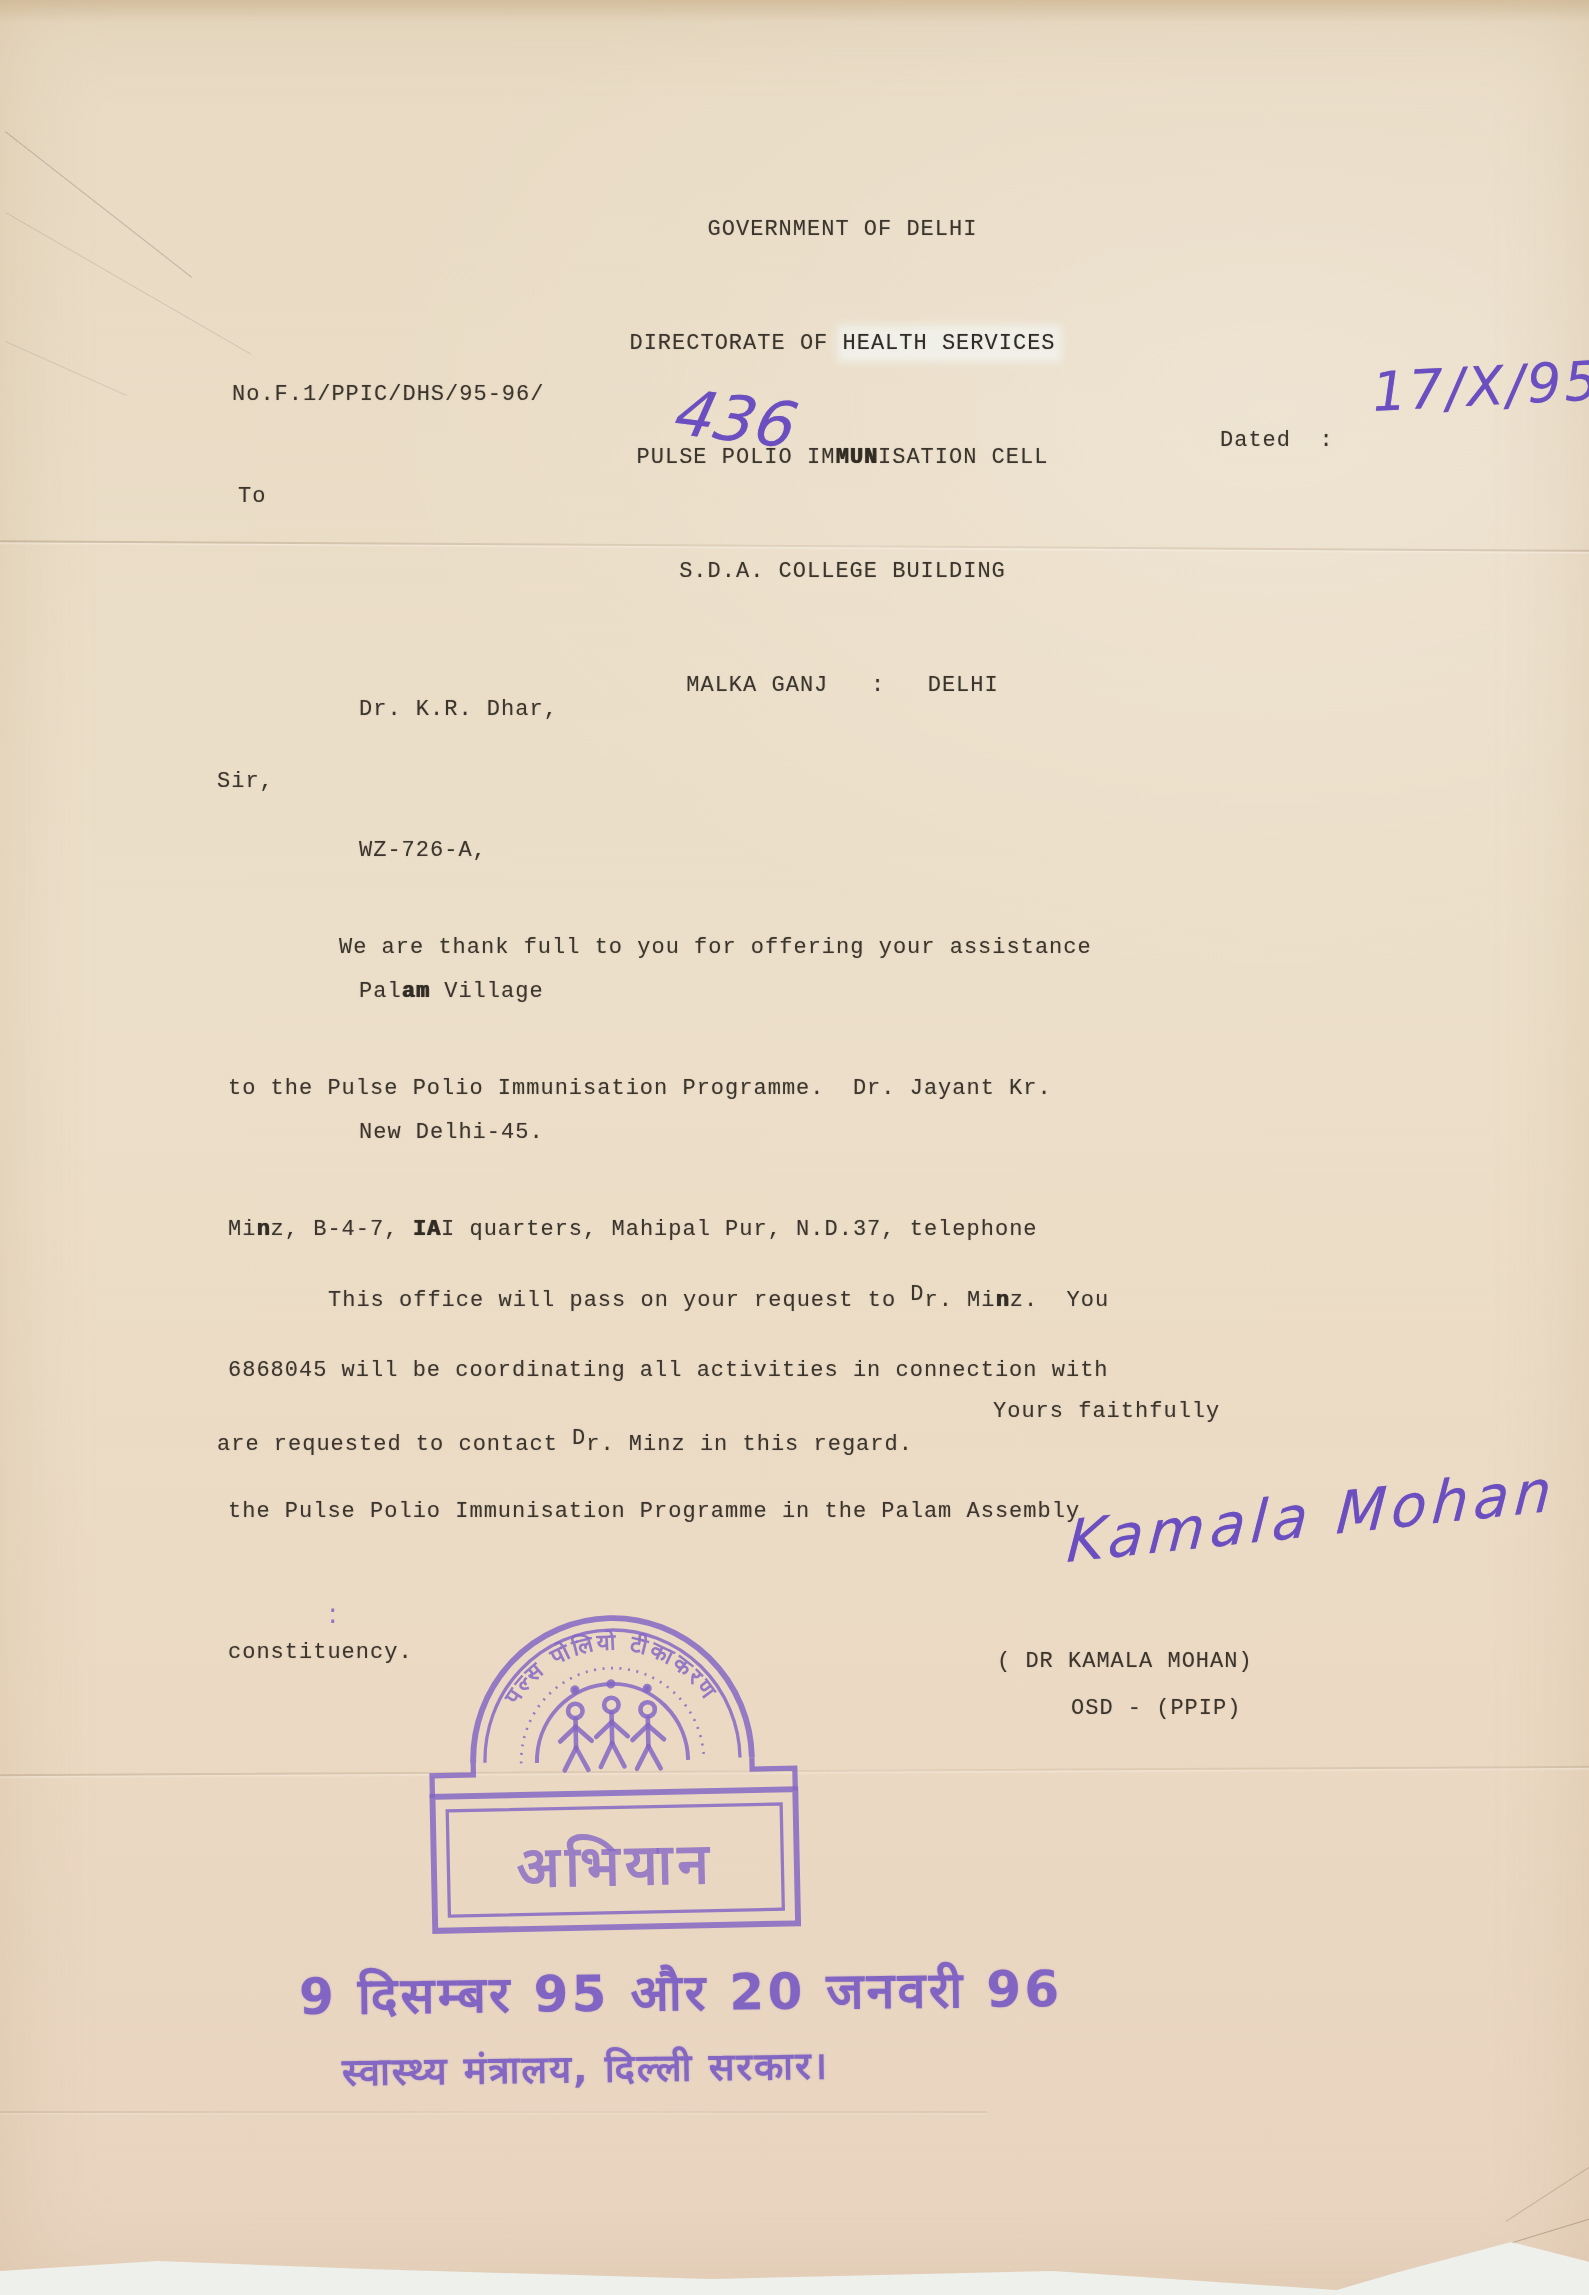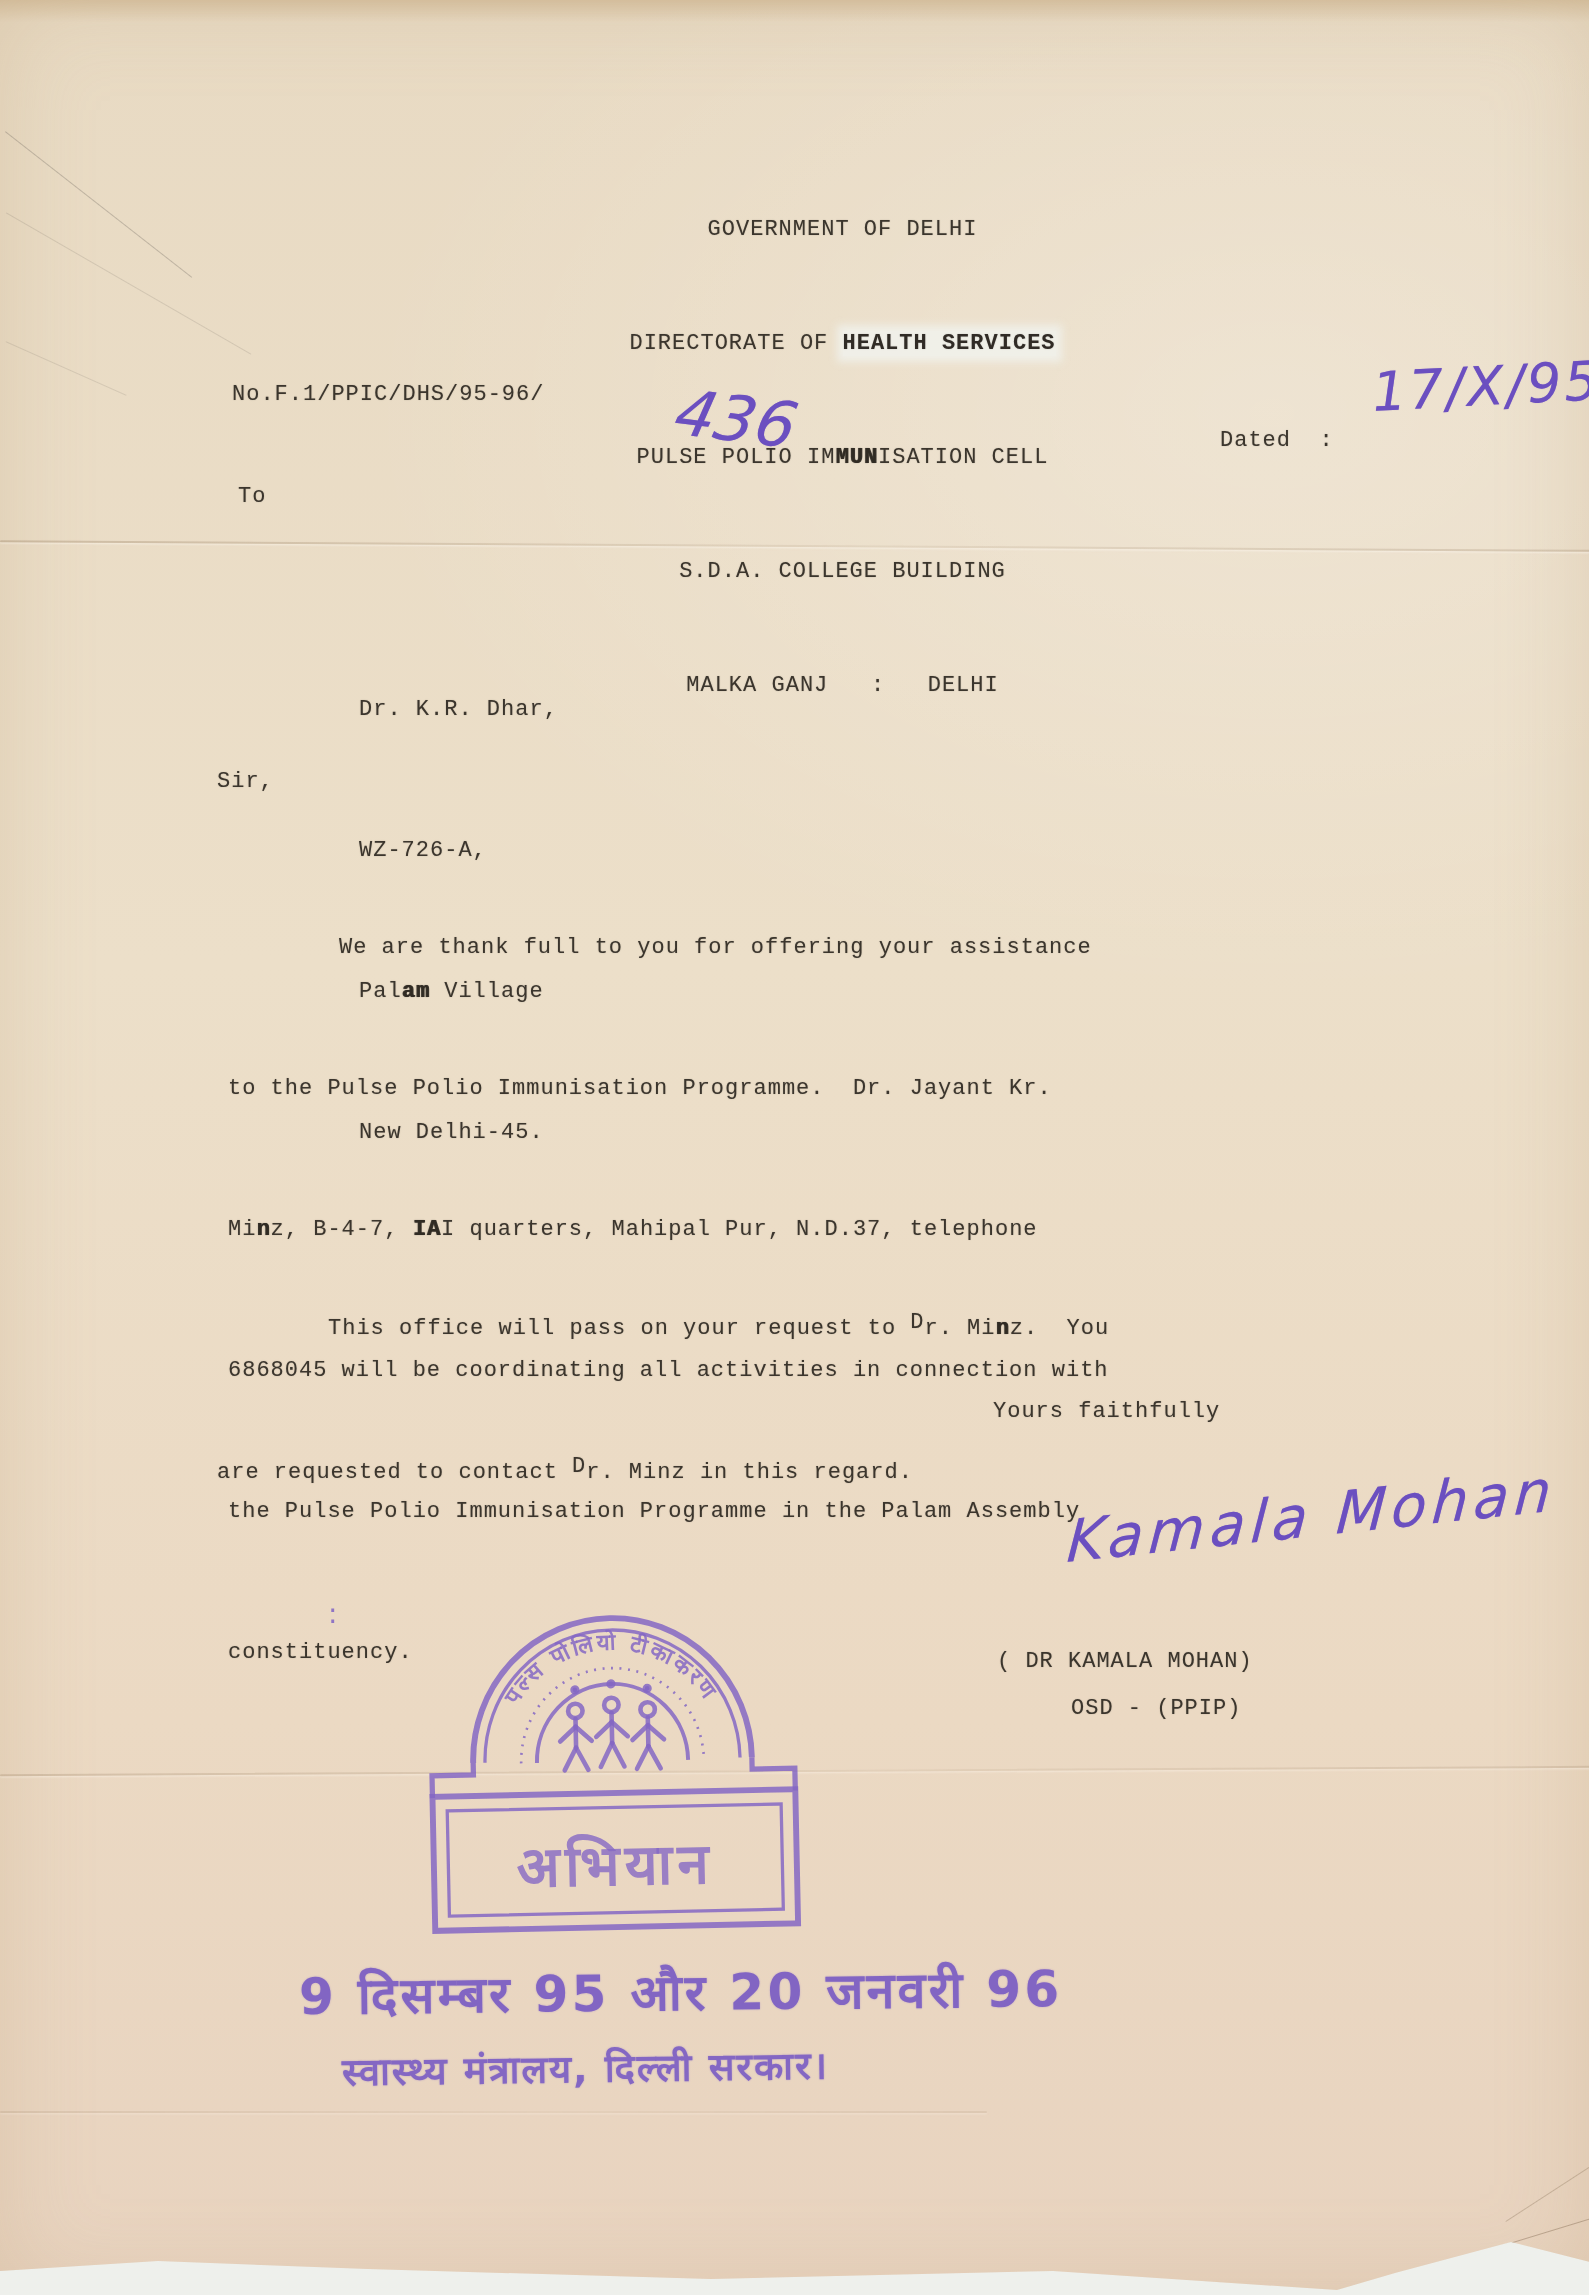--- a/index.html
+++ b/index.html
@@ -21,21 +21,21 @@
     box-shadow: inset 0 0 92px rgba(188,158,118,.28);
   }
   .typed { color:rgba(48,42,35,.92); text-shadow:0 0 1.3px rgba(48,42,35,.28); white-space:pre; }
   .t47 { font-size:22px; letter-spacing:1px; line-height:38px; }
   .abs { position:absolute; }
   .strike { font-weight:bold; text-shadow:0.9px 0 0 currentColor, 0 0 1.3px rgba(40,35,30,.45); }
   .raised { position:relative; top:-0.28em; }
   .whiteout {
     background: rgba(241,243,240,.78);
     box-shadow: 0 0 8px 6px rgba(241,243,240,.78);
-    color:rgba(40,35,30,.95); font-weight:bold;margin-top:40px;
+    color:rgba(40,35,30,.95); font-weight:normal;margin-top:40px;
   }
   .hw { font-family:"DejaVu Sans",sans-serif; font-style:italic; color:#6b4fc0;
         text-shadow:0 0 0.7px rgba(107,79,192,.6); white-space:pre; }
   .header { left:303px; top:135px; width:1079px; text-align:center; }
   .body-line { left:217px; }
   .crease {
     height:2px; border-radius:1.3px;
     background:linear-gradient(90deg, rgba(138,112,82,.30), rgba(138,112,82,.10) 55%, rgba(138,112,82,.24));
     box-shadow:0 1.3px 2px rgba(255,252,245,.5);
   }
@@ -84,21 +84,21 @@
     <div class="abs typed t47" style="left:228px; top:830px; line-height:47px;">
       <div style="text-indent:111px;"><span>We are thank full to you for offering your assistance</span></div>
       <div><span>to the Pulse Polio Immunisation Programme.  Dr. Jayant Kr.</span></div>
       <div><span>Mi</span><span class="strike">n</span><span>z, B-4-7, </span><span class="strike">IA</span><span>I quarters, Mahipal Pur, N.D.37, telephone</span></div>
       <div><span>6868045 will be coordinating all activities in connection with</span></div>
       <div><span>the Pulse Polio Immunisation Programme in the Palam Assembly</span></div>
       <div><span>constituency.</span></div>
     </div>
 
     <div class="abs typed t47" style="left:217px; top:1181px; line-height:48px;">
-      <div style="text-indent:111px;margin-top:28px;"><span>This office will pass on your request to </span><span class="raised">D</span><span>r. Mi</span><span class="strike">n</span><span>z.  You</span></div>
+      <div style="text-indent:111px;"><span>This office will pass on your request to </span><span class="raised">D</span><span>r. Mi</span><span class="strike">n</span><span>z.  You</span></div>
       <div><span>are requested to contact </span><span class="raised">D</span><span>r. Minz in this regard.</span></div>
     </div>
 
     <div class="abs typed t47" style="left:993px; top:1393px;">Yours faithfully</div>
     <div class="abs hw" style="left:1066px; top:1482px; font-size:58px; letter-spacing:5.3px; transform:rotate(-6deg) skewX(-10deg);">Kamala Mohan</div>
     <div class="abs typed t47" style="left:997px; top:1643px;">( DR KAMALA MOHAN)</div>
     <div class="abs typed t47" style="left:1071px; top:1690px;">OSD - (PPIP)</div>
 
     <div class="abs" style="left:328px; top:1597px; color:#7a5cc4; font-size:28px; opacity:.8; font-family:'DejaVu Sans',sans-serif;"><span>:</span></div>
 

